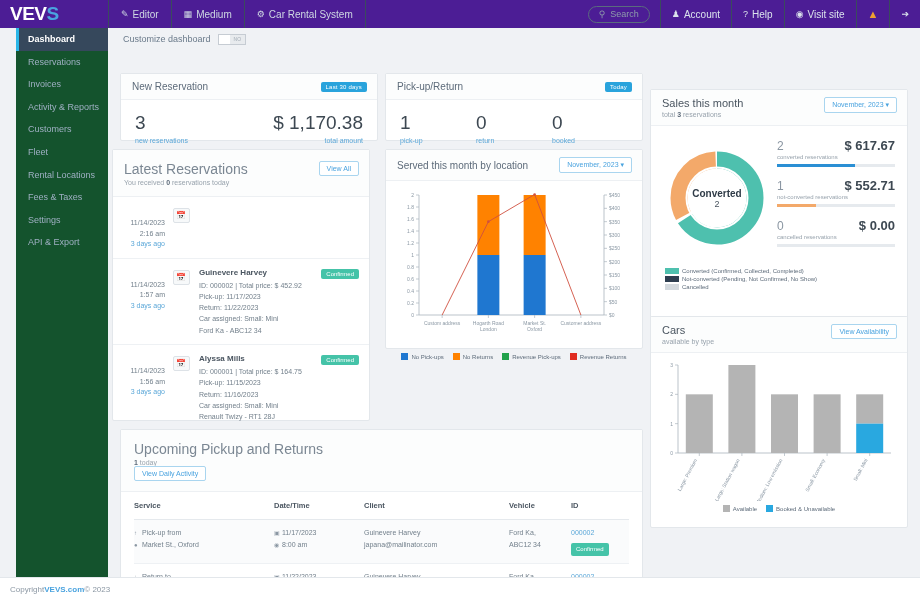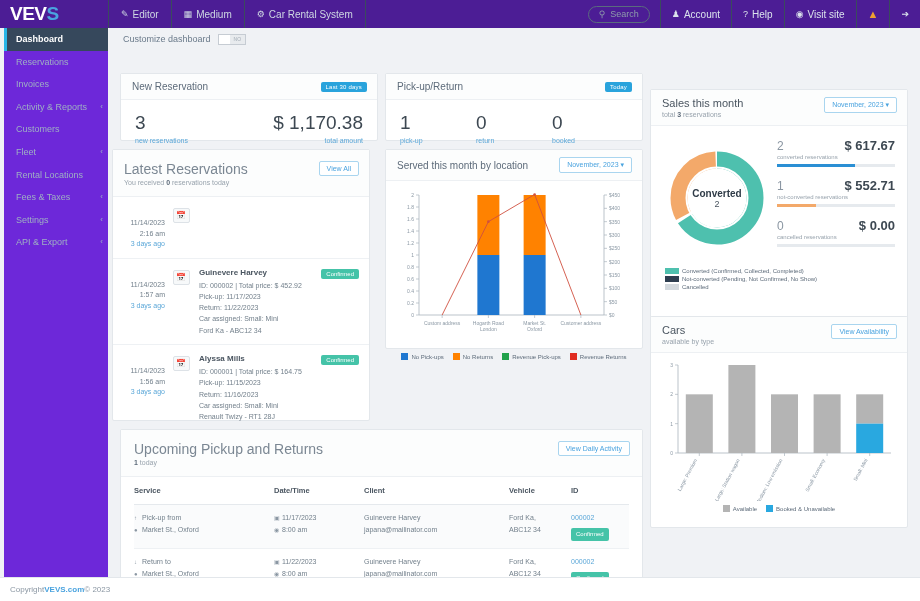--- a/index.html
+++ b/index.html
@@ -40,22 +40,22 @@
   .tr-item {
     display: flex; align-items: center; gap: 4px;
     padding: 0 11px; height: 28px; color: #dbe3ec; font-size: 10px;
     border-left: 1px solid #3a4b5e; cursor: pointer;
   }
   .warn { color: #f0a030; font-size: 11px; }
   .ico { font-size: 9px; display: inline-block; }
 
   
   .sidebar {
-    position: absolute; top: 28px; left: 4px; width: 108px; height: 549px;
-    background: #6d28d9;
+    position: absolute; top: 28px; left: 16px; width: 108px; height: 549px;
+    background: #14532d;
   }
   .side-item {
     position: relative; height: 22.6px; line-height: 22.6px;
     padding-left: 12px; padding-right: 10px;
     color: #9fb0c3; font-size: 9px; cursor: pointer;
   }
   .side-item.active { background: #36485c; color: #ffffff; font-weight: bold; }
   .side-item.active::before {
     content: ""; position: absolute; left: 0; top: 0; width: 3px; height: 100%;
     background: #29b6e8;
@@ -598,21 +598,21 @@
             <span>Available</span>
             </div>
           <div class="legend-item">
             <i class="sw" style="background:#29a8e0"></i>
             <span>Booked &amp; Unavailable</span>
             </div>
         </div>
       </div>
 
       <div class="card" style="left:12px; top:379px; width:523px; height:163px;">
-        <div class="card-head" style="padding:11px 12px 10px 13px; align-items:flex-start;">
+        <div class="card-head" style="padding:11px 12px 10px 13px; align-items:flex-start;flex-direction:column;">
           <div>
             <div class="card-title big">Upcoming Pickup and Returns</div>
             <div class="card-sub"><b>1</b><span> today</span></div>
           </div>
           <div class="btn-out">View Daily Activity</div>
         </div>
 
         <div style="padding:0 13px;">
           <table class="tbl">
             <thead>

